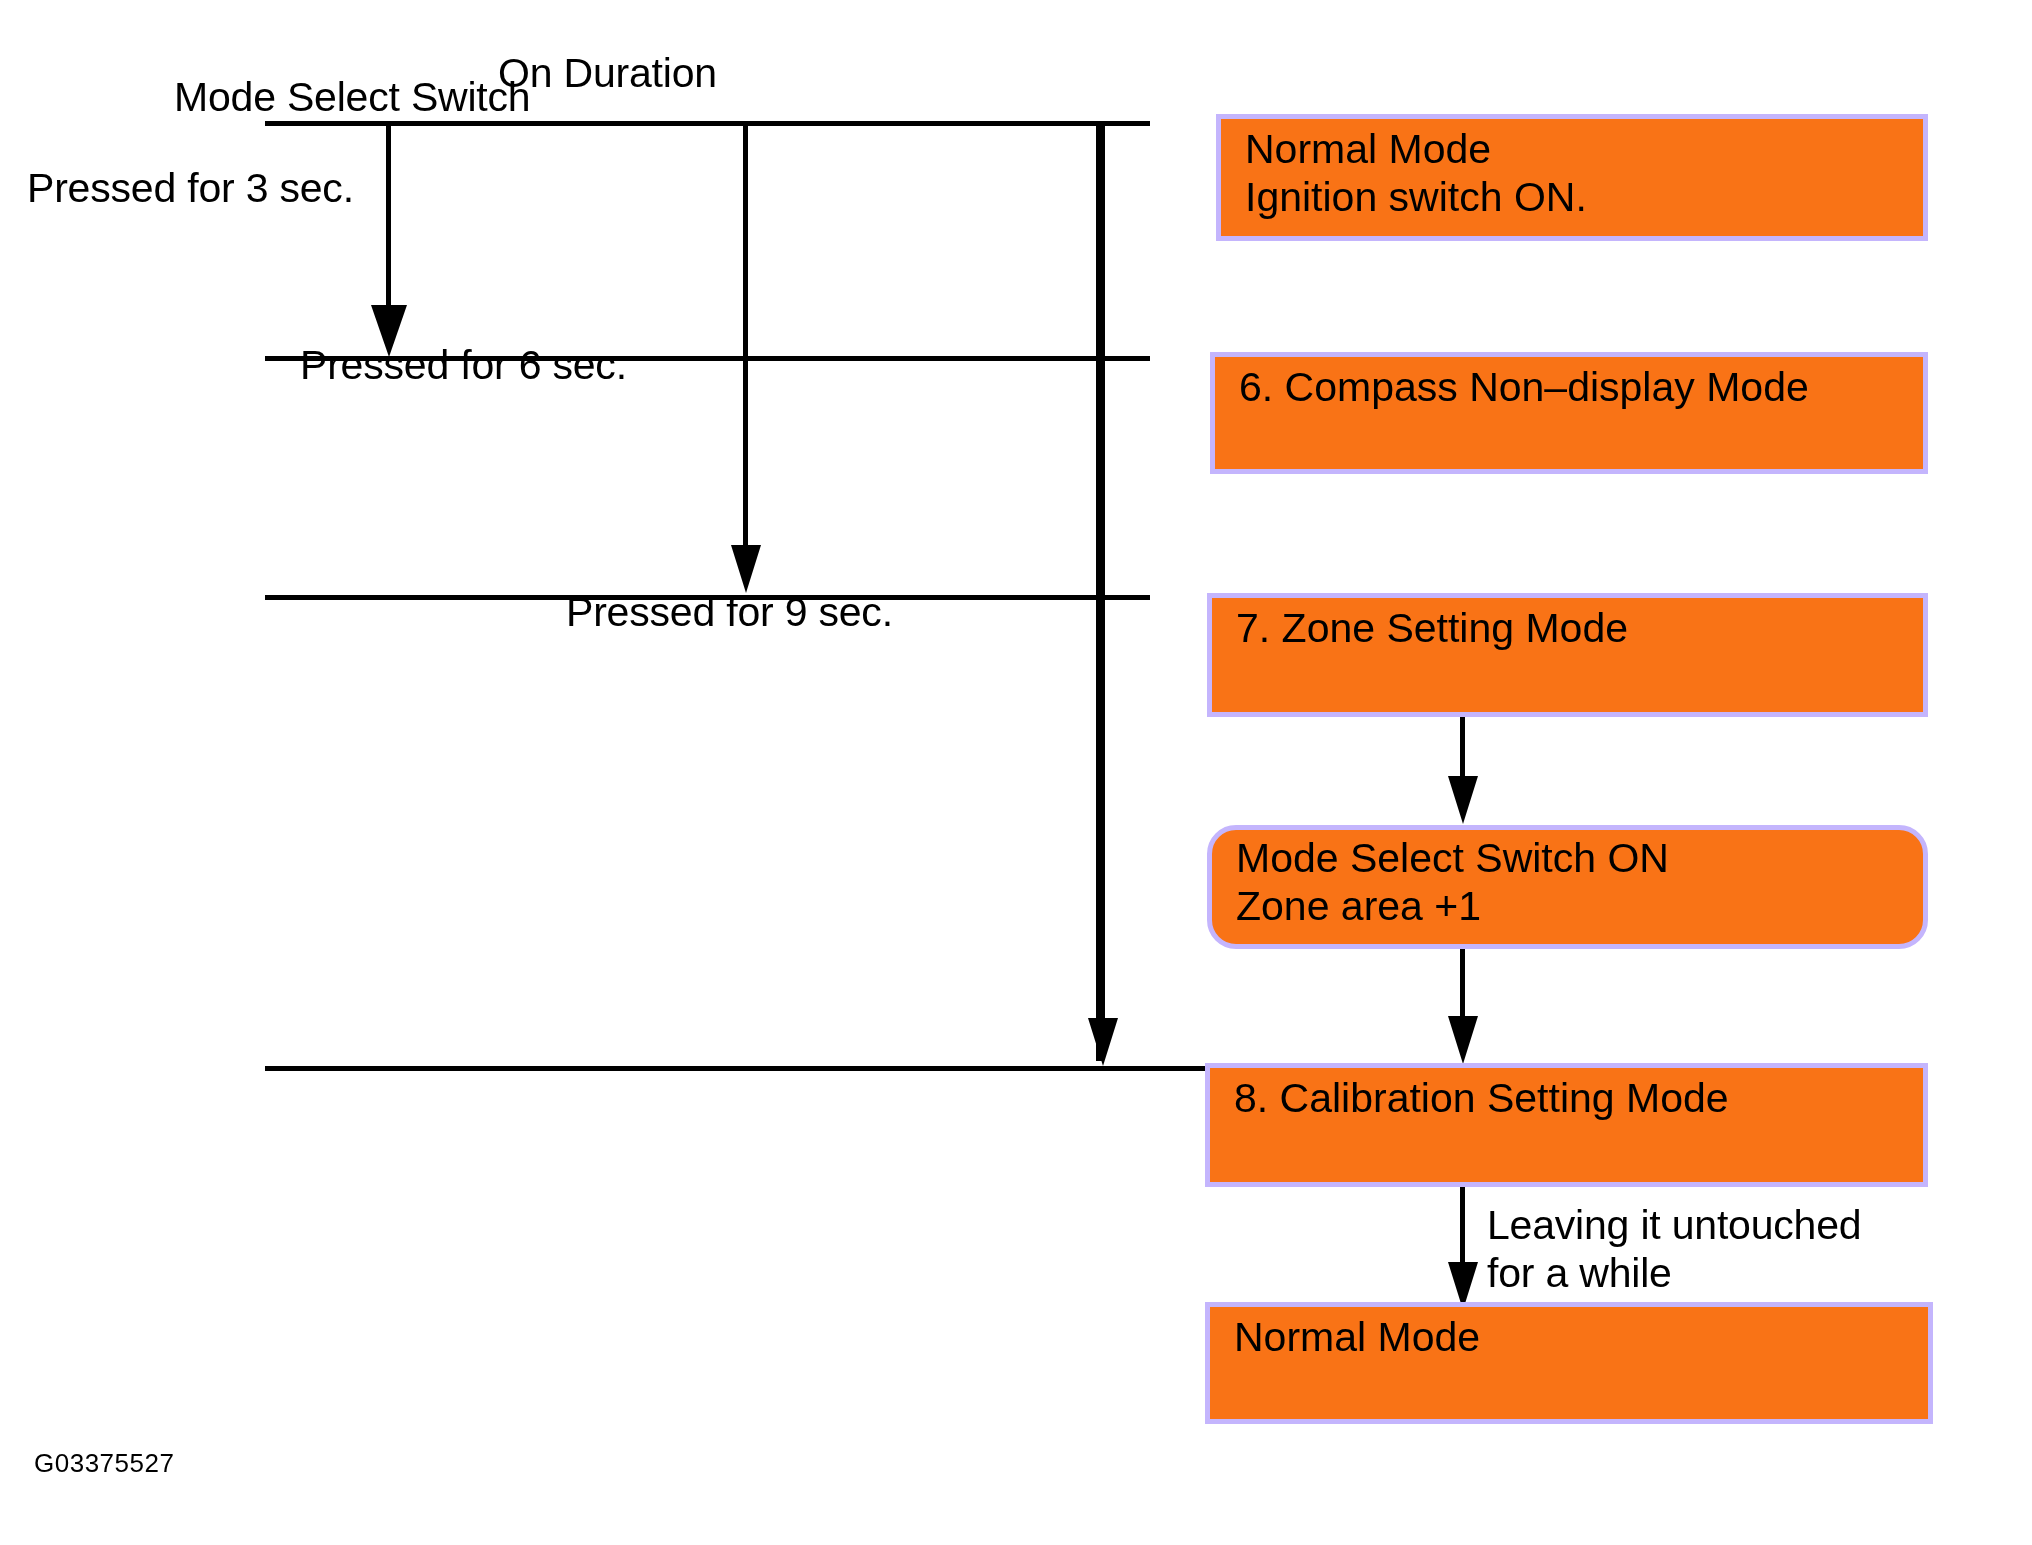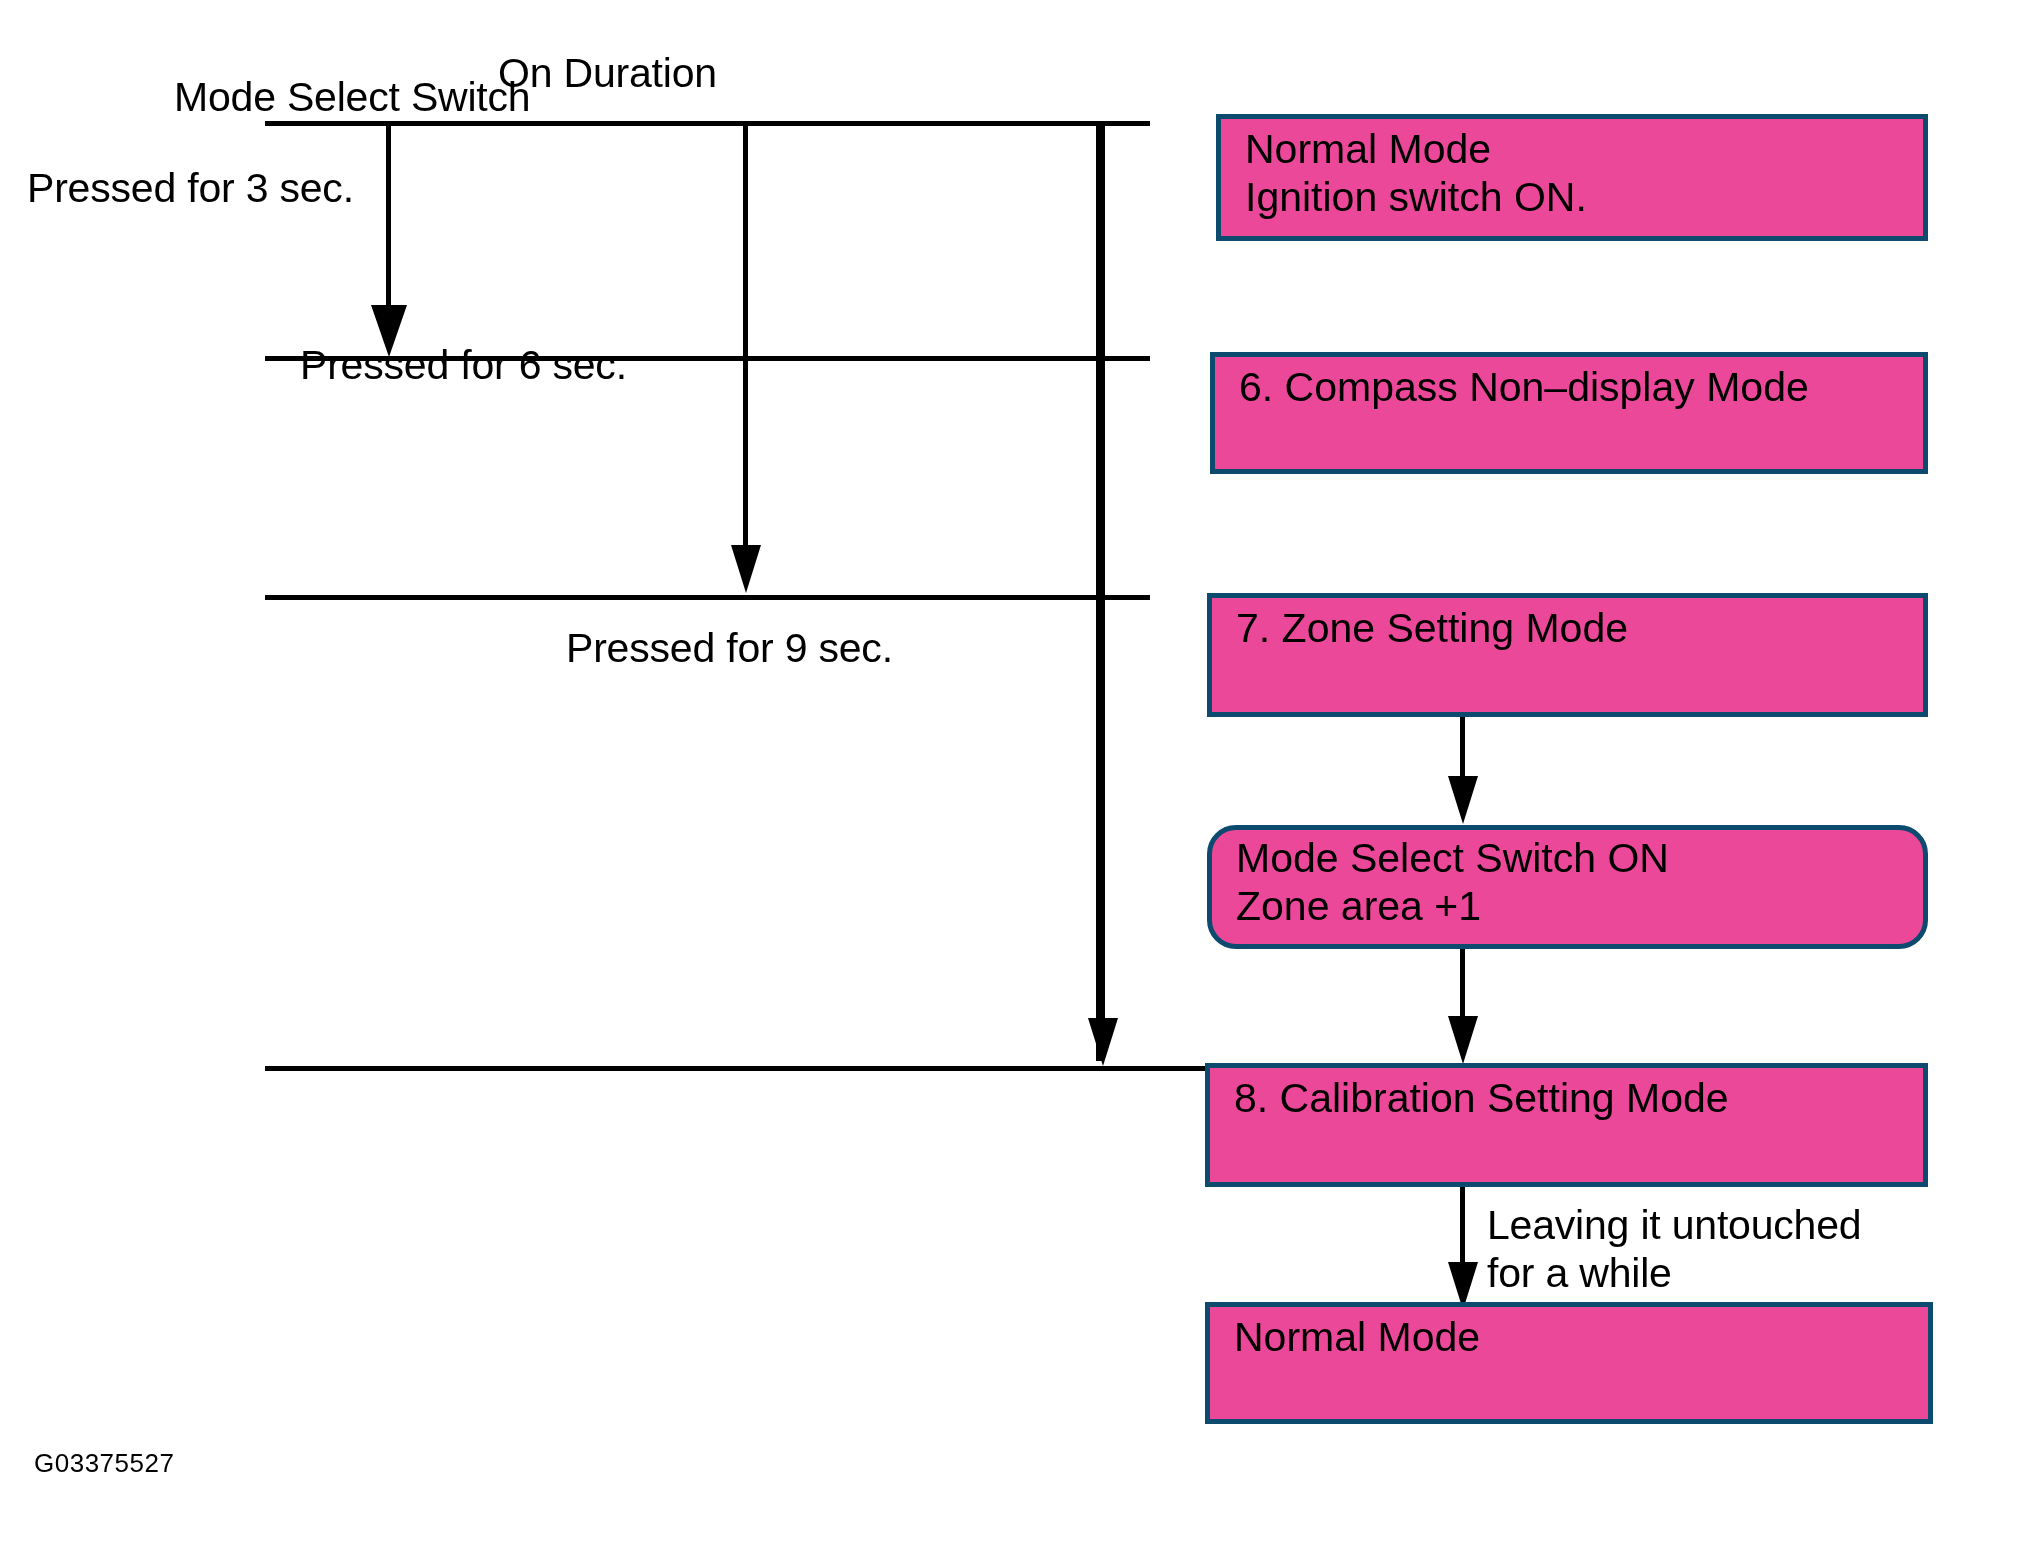--- a/index.html
+++ b/index.html
@@ -51,22 +51,22 @@
     border-right: 18px solid transparent;
     border-top: 52px solid #000000;
   }
   .arrow-head.narrow {
     border-left: 15px solid transparent;
     border-right: 15px solid transparent;
     border-top: 48px solid #000000;
   }
   .box {
     position: absolute;
-    border: 5px solid #0c4a6e;
-    background: #ec4899;
+    border: 5px solid #c4b5fd;
+    background: #f97316;
     box-sizing: border-box;
   }
   .box-text {
     position: absolute;
     left: 24px;
     top: 10px;
     font-family: "Liberation Sans", sans-serif;
     font-size: 41px;
     line-height: 52px;
     color: #000000;
@@ -97,21 +97,21 @@
   <div class="vline" style="left:1096px; top:121px; height:940px;"></div>
 
   <div class="label" style="left:27px; top:163px;">Pressed for 3 sec.</div>
   <div class="arrow-stem" style="left:386px; top:121px; height:187px;"></div>
   <div class="arrow-head" style="left:371px; top:305px;"></div>
 
   <div class="label" style="left:300px; top:340px;">Pressed for 6 sec.</div>
   <div class="arrow-stem" style="left:743px; top:121px; height:425px;"></div>
   <div class="arrow-head narrow" style="left:731px; top:545px;"></div>
 
-  <div class="label" style="left:566px; top:623px;">Pressed for 9 sec.</div>
+  <div class="label" style="left:566px; top:587px;">Pressed for 9 sec.</div>
   <div class="arrow-stem" style="left:1100px; top:121px; height:900px;"></div>
   <div class="arrow-head narrow" style="left:1088px; top:1018px;"></div>
 
   <div class="box" style="left:1216px; top:114px; width:712px; height:127px;">
     <div class="box-text" style="top:4px;">Normal Mode</div>
     <div class="box-text" style="top:52px;">Ignition switch ON.</div>
   </div>
 
   <div class="box" style="left:1210px; top:352px; width:718px; height:122px;">
     <div class="box-text" style="top:4px;">6. Compass Non–display Mode</div>

